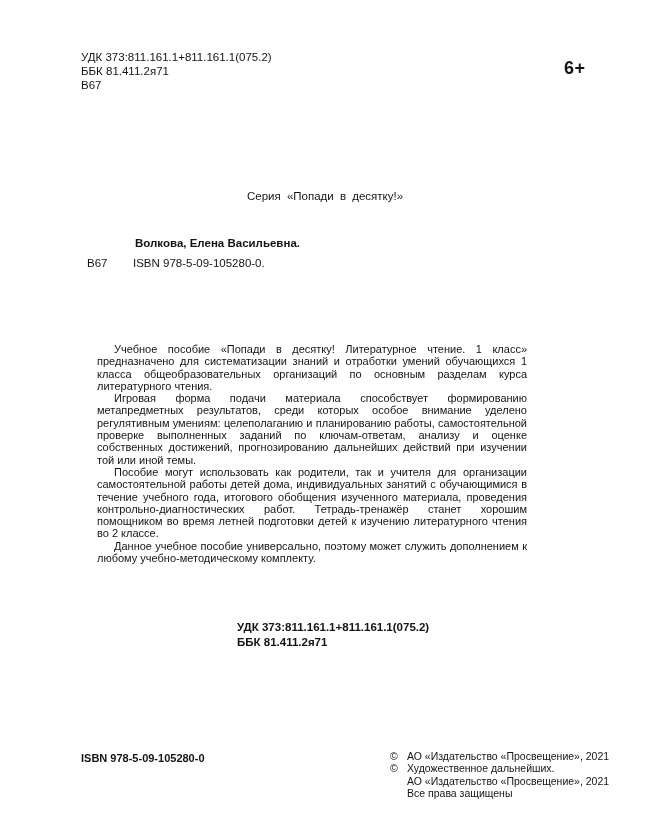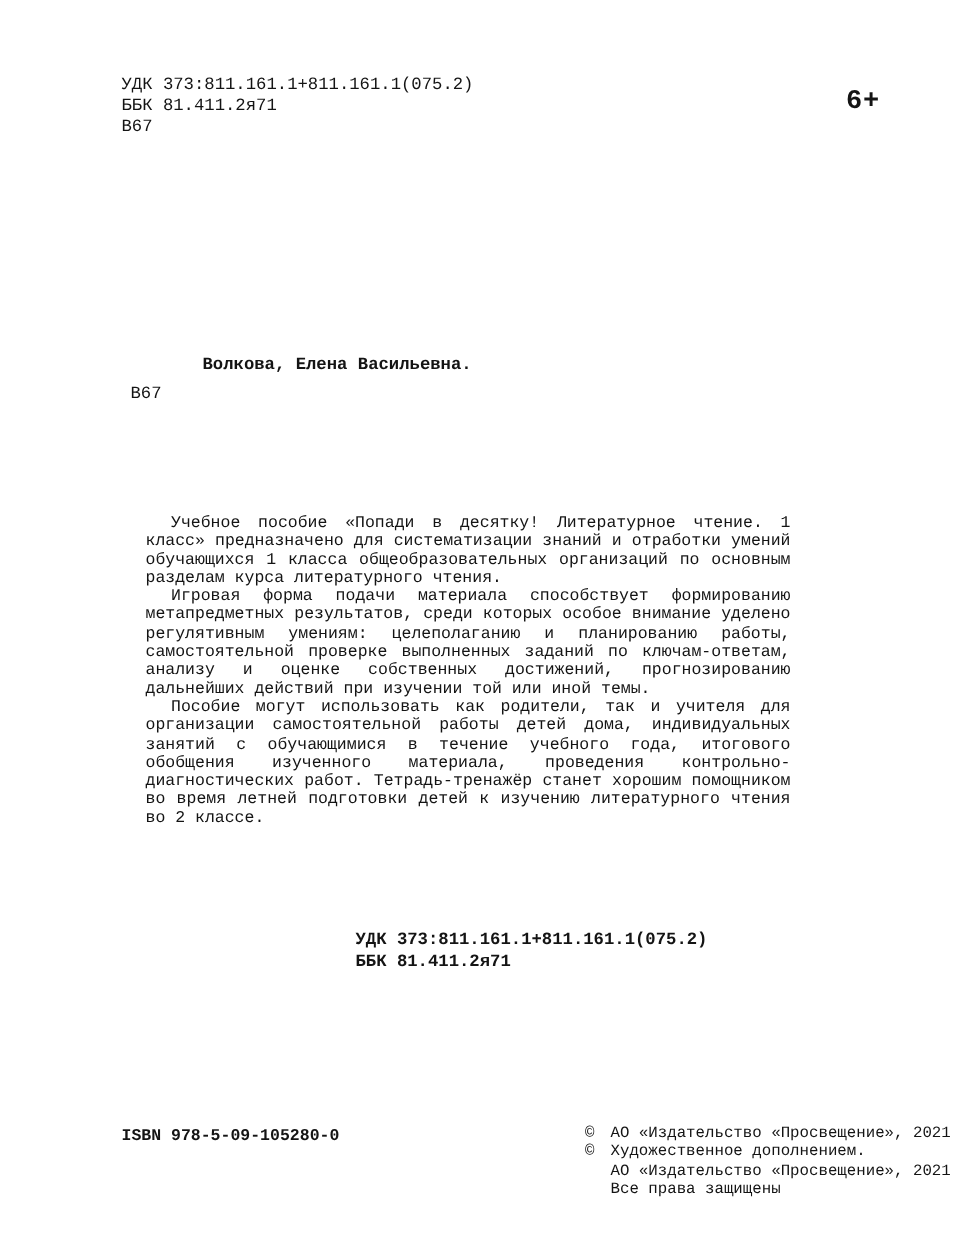--- a/index.html
+++ b/index.html
@@ -5,21 +5,21 @@
   html, body {
     margin: 0;
     padding: 0;
     background: #ffffff;
   }
   .page {
     position: relative;
     width: 650px;
     height: 835px;
     background: #ffffff;
-    font-family: Liberation Mono, monospace;
+    font-family: Liberation Sans, sans-serif;
     color: #141414;
     overflow: hidden;
   }
   .top-codes {
     position: absolute;
     left: 81px;
     top: 50px;
     font-size: 11.5px;
     line-height: 14.2px;
     white-space: nowrap;
@@ -119,49 +119,52 @@
 <div class="page">
 
   <div class="top-codes">
     <div>УДК 373:811.161.1+811.161.1(075.2)</div>
     <div>ББК 81.411.2я71</div>
     <div>В67</div>
   </div>
 
   <div class="age-badge">6+</div>
 
+  <div class="series">Серия «Попади в десятку!»</div>
 
   <div class="entry">
     <div class="author">Волкова, Елена Васильевна.</div>
     <div class="bib-wrap">
       <span class="margin-code">В67</span>
+      <p class="isbn-line">ISBN 978-5-09-105280-0.</p>
     </div>
   </div>
 
   <div class="annotation">
     <p>Учебное пособие «Попади в десятку! Литературное чтение. 1 класс» предназначено для систематизации знаний и отработки умений обучающихся 1 класса общеобразовательных организаций по основным разделам курса литературного чтения.</p>
     <p>Игровая форма подачи материала способствует формированию метапредметных результатов, среди которых особое внимание уделено регулятивным умениям: целеполаганию и планированию работы, самостоятельной проверке выполненных заданий по ключам-ответам, анализу и оценке собственных достижений, прогнозированию дальнейших действий при изучении той или иной темы.</p>
     <p>Пособие могут использовать как родители, так и учителя для организации самостоятельной работы детей дома, индивидуальных занятий с обучающимися в течение учебного года, итогового обобщения изученного материала, проведения контрольно-диагностических работ. Тетрадь-тренажёр станет хорошим помощником во время летней подготовки детей к изучению литературного чтения во 2 классе.</p>
+    <p>Данное учебное пособие универсально, поэтому может служить дополнением к любому учебно-методическому комплекту.</p>
   </div>
 
   <div class="bottom-codes">
     <div>УДК 373:811.161.1+811.161.1(075.2)</div>
     <div>ББК 81.411.2я71</div>
   </div>
 
   <div class="footer-isbn">ISBN 978-5-09-105280-0</div>
 
   <div class="copyright">
     <div class="c-row">
       <span class="c-sym">©</span>
       <span class="c-text">АО «Издательство «Просвещение», 2021</span>
     </div>
     <div class="c-row">
       <span class="c-sym">©</span>
-      <span class="c-text">Художественное дополнением.</span>
+      <span class="c-text">Художественное дальнейших.</span>
     </div>
     <div class="c-row">
       <span class="c-sym"></span>
       <span class="c-text">АО «Издательство «Просвещение», 2021</span>
     </div>
     <div class="c-row">
       <span class="c-sym"></span>
       <span class="c-text">Все права защищены</span>
     </div>
   </div>

